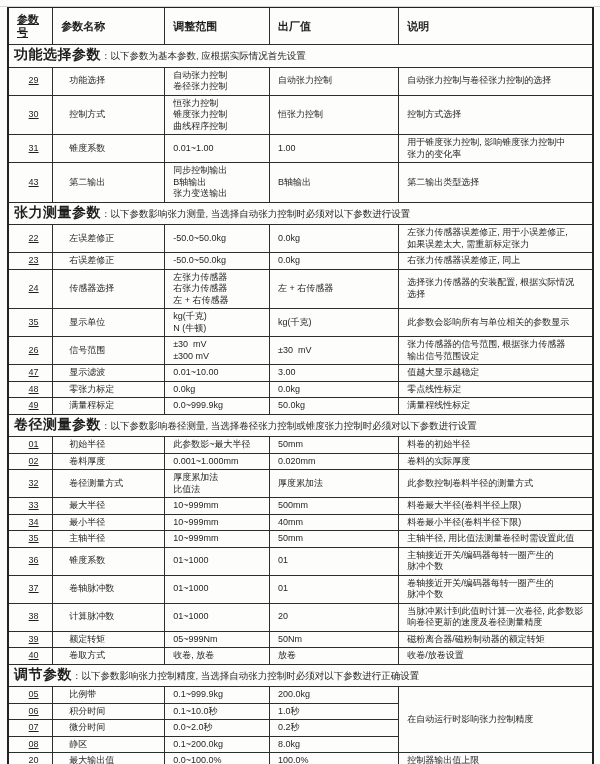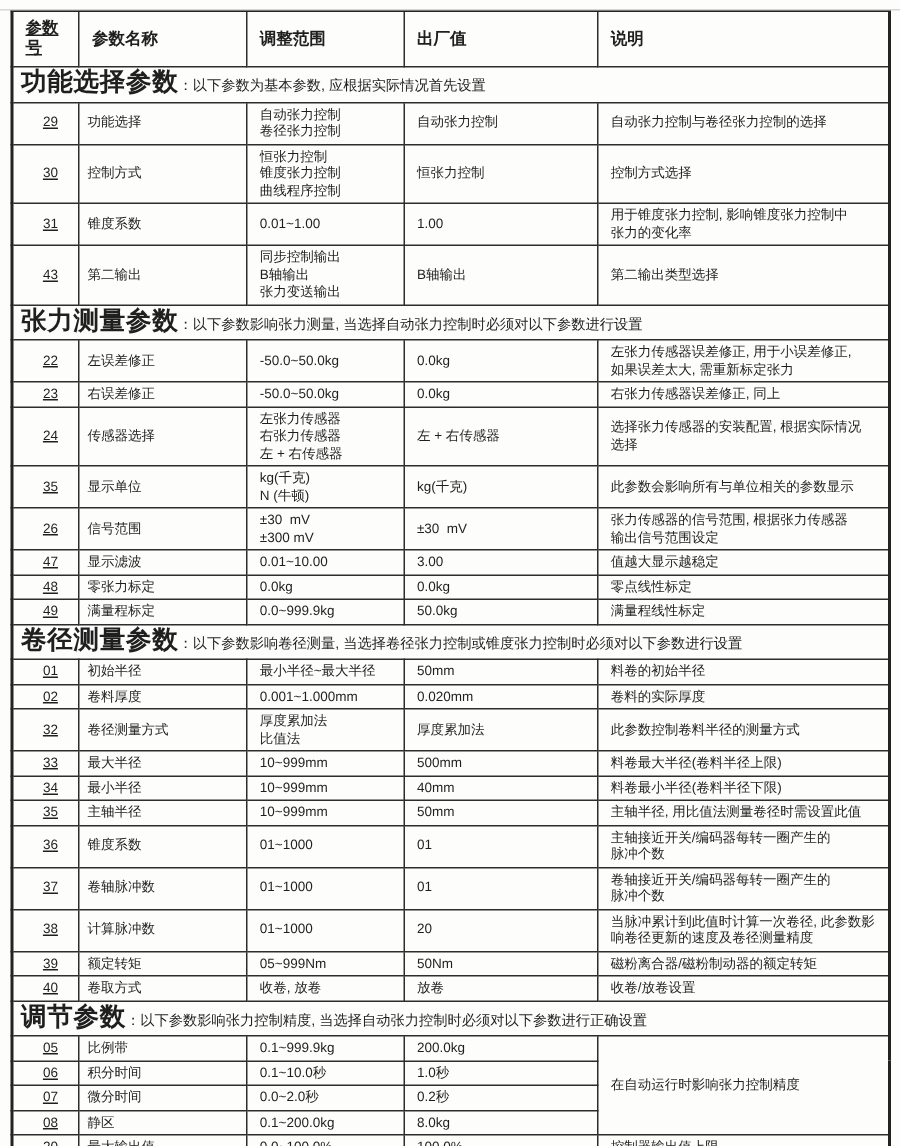--- a/index.html
+++ b/index.html
@@ -48,27 +48,27 @@
     line-height: 11.5px;
     padding: 2px 3px 2px 8px;
     white-space: pre-wrap;
   }
   .col-no      { width: 44px; text-decoration: underline;  }
   .col-name    { width: 110px; }
   .col-range   { width: 103px; }
   .col-factory { width: 127px; }
   .col-desc    { width: 191px; }
   td.col-no    { padding-left: 9px; text-align: center; }
-  td.col-name  { padding-left: 5px; }
+  td.col-name  { padding-left: 16px; }
   td.section-cell {
     padding: 4px 4px 4px 5px;
     white-space: normal;
   }
   .sec-title {
-    font-size: 17px;
+    font-size: 14px;
     font-weight: bold;
     letter-spacing: 0.5px;
   }
   .sec-sub {
     font-size: 9.5px;
     font-weight: normal;
   }
 </style>
 </head>
 <body>
@@ -195,21 +195,21 @@
           <td class="col-range">0.0~999.9kg</td>
           <td class="col-factory">50.0kg</td>
           <td class="col-desc">满量程线性标定</td>
         </tr>
         <tr>
           <td colspan="5" class="section-cell"><span class="sec-title">卷径测量参数</span><span class="sec-sub">：以下参数影响卷径测量, 当选择卷径张力控制或锥度张力控制时必须对以下参数进行设置</span></td>
         </tr>
         <tr>
           <td class="col-no">01</td>
           <td class="col-name">初始半径</td>
-          <td class="col-range">最小半径~最大半径</td>
+          <td class="col-range">此参数影~最大半径</td>
           <td class="col-factory">50mm</td>
           <td class="col-desc">料卷的初始半径</td>
         </tr>
         <tr>
           <td class="col-no">02</td>
           <td class="col-name">卷料厚度</td>
           <td class="col-range">0.001~1.000mm</td>
           <td class="col-factory">0.020mm</td>
           <td class="col-desc">卷料的实际厚度</td>
         </tr>

